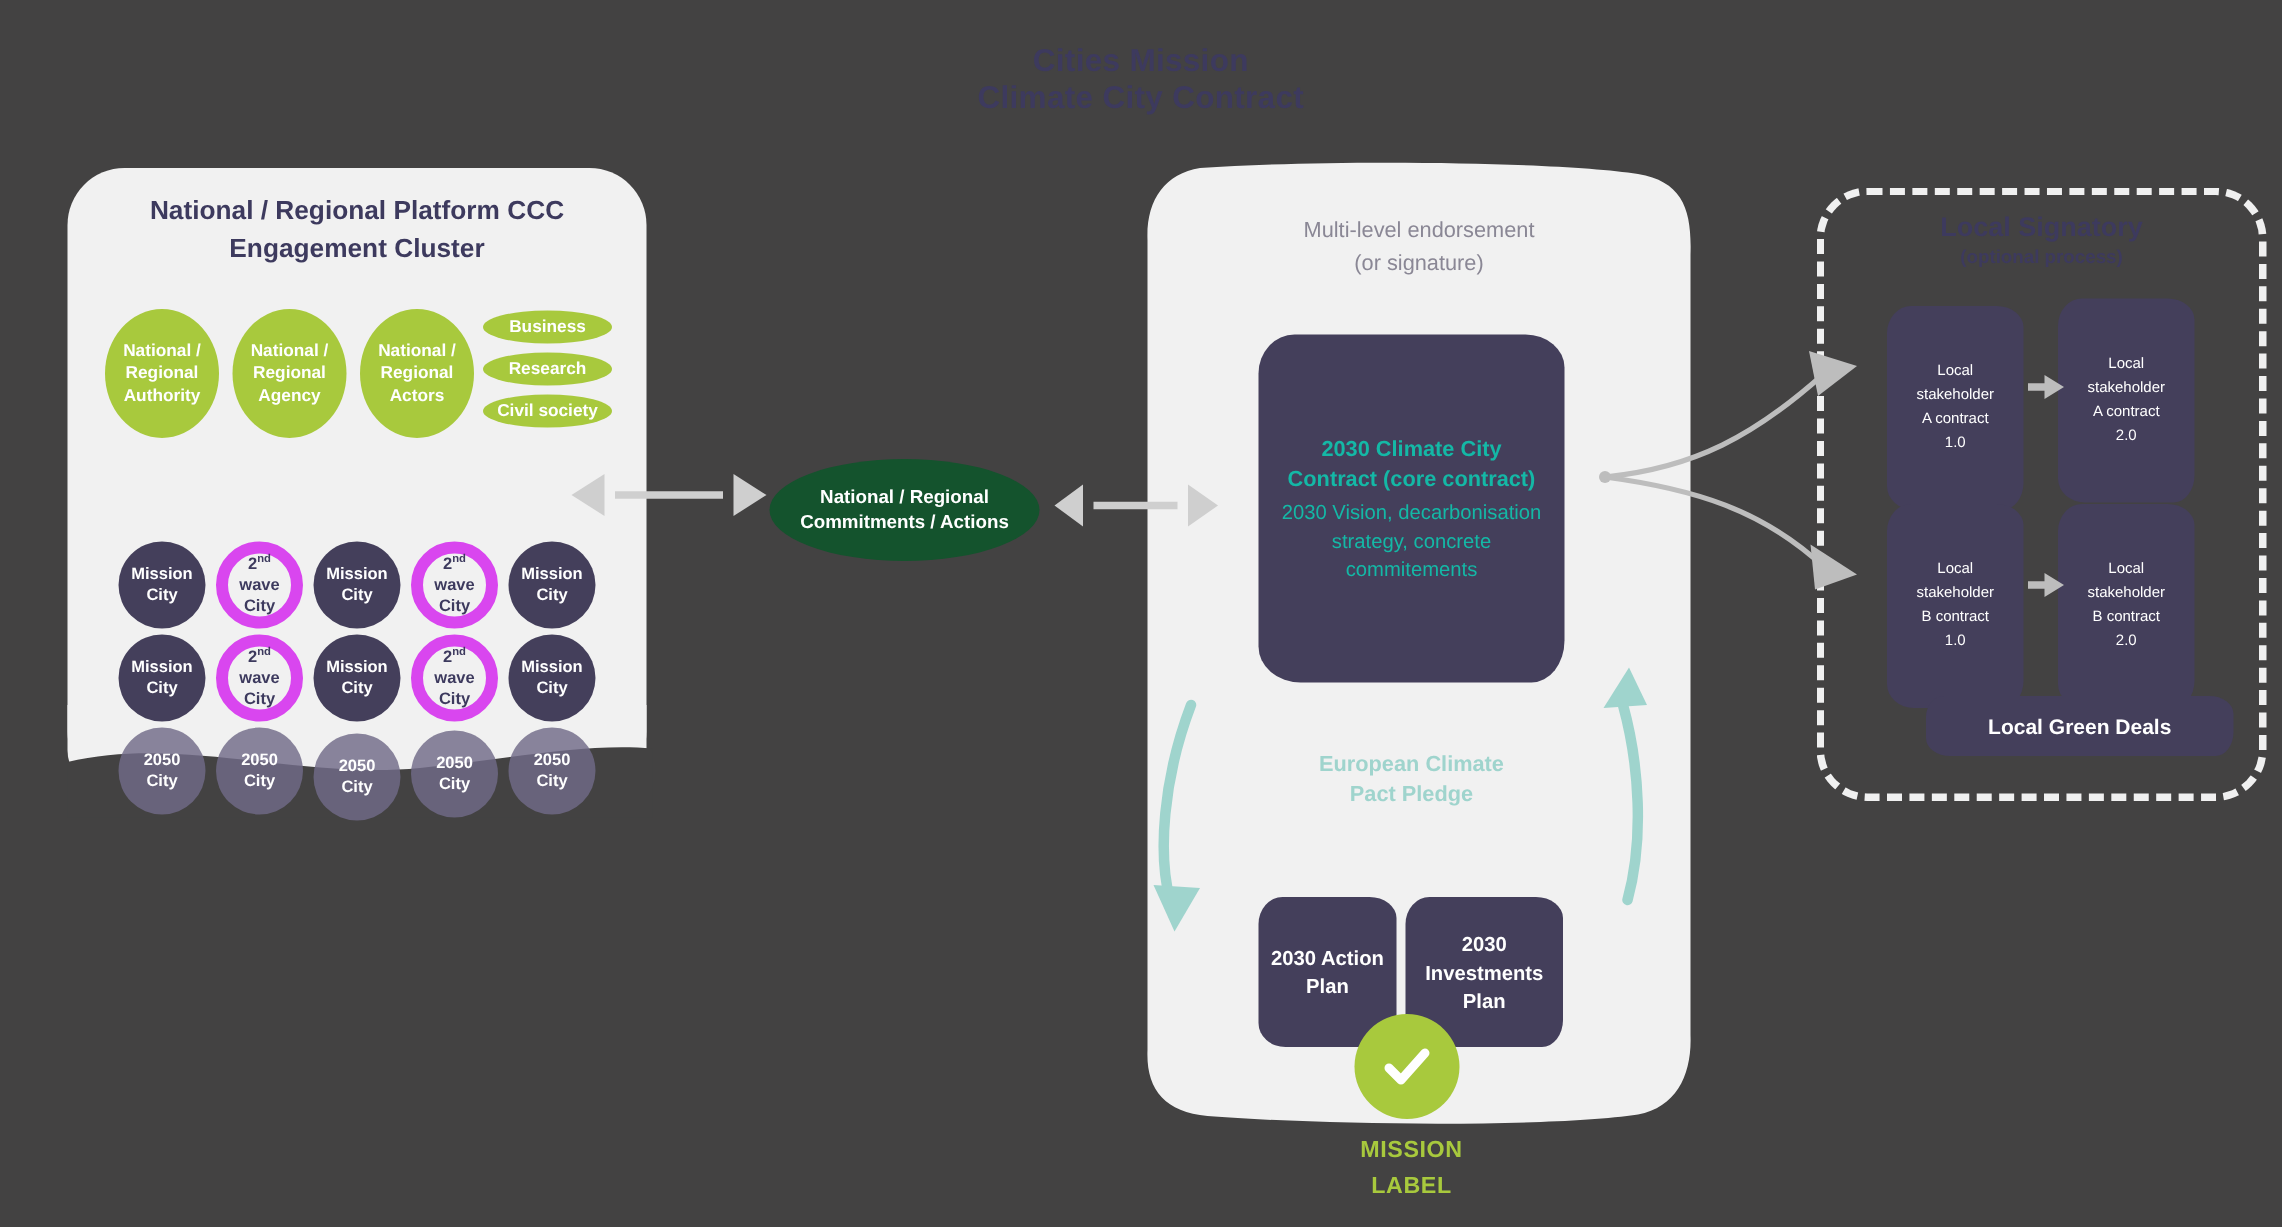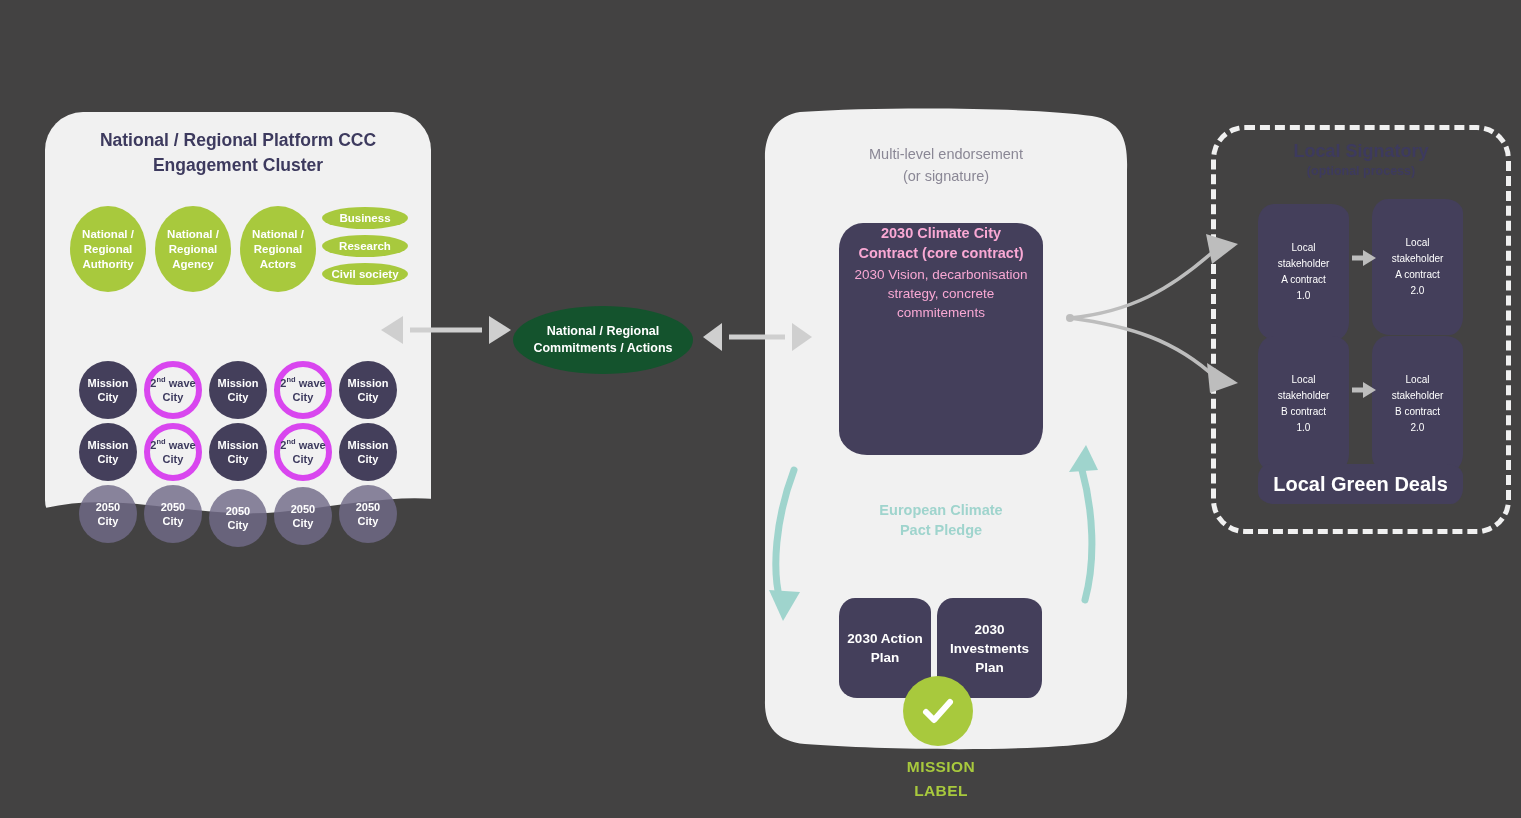--- a/index.html
+++ b/index.html
@@ -51,40 +51,40 @@
     display:flex;align-items:center;justify-content:center;
     font-size:13px;font-weight:bold;
   }
 
   .citycircle{
     position:absolute;width:58px;height:58px;border-radius:50%;
     display:flex;align-items:center;justify-content:center;
     text-align:center;font-size:11px;line-height:14px;font-weight:bold;
   }
   .city-mission{background:#443f5b;color:#ffffff;}
-  .city-second{background:#f1f1f1;color:#3d3a5e;border:6px solid #d946ef;box-sizing:border-box;}
+  .city-second{background:#f1f1f1;color:#3d3a5e;border:8px solid #d946ef;box-sizing:border-box;}
   .city-2050{background:rgba(112,106,135,.82);color:#ffffff;}
   sup{font-size:7.5px;vertical-align:super;line-height:0;}
 
   
   #mid-ellipse{
     position:absolute;left:513px;top:306px;width:180px;height:68px;
     border-radius:50%;background:#14532d;color:#ffffff;
     display:flex;flex-direction:column;align-items:center;justify-content:center;
     text-align:center;font-size:12.5px;line-height:17px;font-weight:bold;
   }
   #center-sub{
     position:absolute;left:764px;top:143px;width:364px;
     text-align:center;color:#8a8795;font-size:14.5px;line-height:22px;
   }
   #core-contract{
     position:absolute;left:839px;top:223px;width:204px;height:232px;
-    background:#443f5b;color:#f9a8d4;
+    background:#443f5b;color:#14b8a6;
     border-radius:24px 26px 22px 28px / 26px 22px 28px 24px;
-    display:flex;flex-direction:column;align-items:center;justify-content:flex-start;
+    display:flex;flex-direction:column;align-items:center;justify-content:center;
     text-align:center;padding:0 14px;box-sizing:border-box;
   }
   #core-title{font-weight:bold;font-size:14.5px;line-height:20px;}
   #core-body{font-size:13.5px;line-height:19px;margin-top:2px;}
 
   #pact-text{
     position:absolute;left:838px;top:500px;width:206px;
     text-align:center;color:#9fd4cd;font-weight:bold;
     font-size:14.5px;line-height:20px;
   }
@@ -126,34 +126,38 @@
     position:absolute;width:91px;height:136px;background:#443f5b;color:#ffffff;
     border-radius:16px 18px 14px 18px / 18px 14px 18px 16px;
     display:flex;align-items:center;justify-content:center;text-align:center;
     font-size:10px;line-height:16px;padding:0 5px;box-sizing:border-box;
   }
   #stake-a1{left:1258px;top:204px;}
   #stake-a2{left:1372px;top:199px;}
   #stake-b1{left:1258px;top:336px;}
   #stake-b2{left:1372px;top:336px;}
   #green-deals{
-    position:absolute;left:1258px;top:464px;width:205px;height:40px;
+    position:absolute;left:1284px;top:464px;width:205px;height:40px;
     background:#443f5b;color:#ffffff;
     border-radius:12px 16px 12px 16px / 14px 12px 16px 12px;
     display:flex;align-items:center;justify-content:center;
-    font-weight:bold;font-size:20px;
+    font-weight:bold;font-size:14px;
   }
 
   svg.overlay{position:absolute;left:0;top:0;width:1521px;height:818px;pointer-events:none;}
 </style>
 </head>
 <body>
 
 <div class="stage">
 
+  <div id="diagram-title">
+    <div>Cities Mission</div>
+    <div>Climate City Contract</div>
+  </div>
 
   <div id="left-panel"></div>
 
   <svg class="overlay">
     <path d="M45,470 L45,500 Q45,522 72,522 L404,522 Q431,522 431,500 L431,470 Z" fill="#f1f1f1"></path>
     <path d="M45,508 C120,490 200,520 280,512 C340,506 390,495 435,499 L435,545 L45,545 Z" fill="#434242"></path>
   </svg>
 
   <div id="left-title">
     <div>National / Regional Platform CCC</div>

